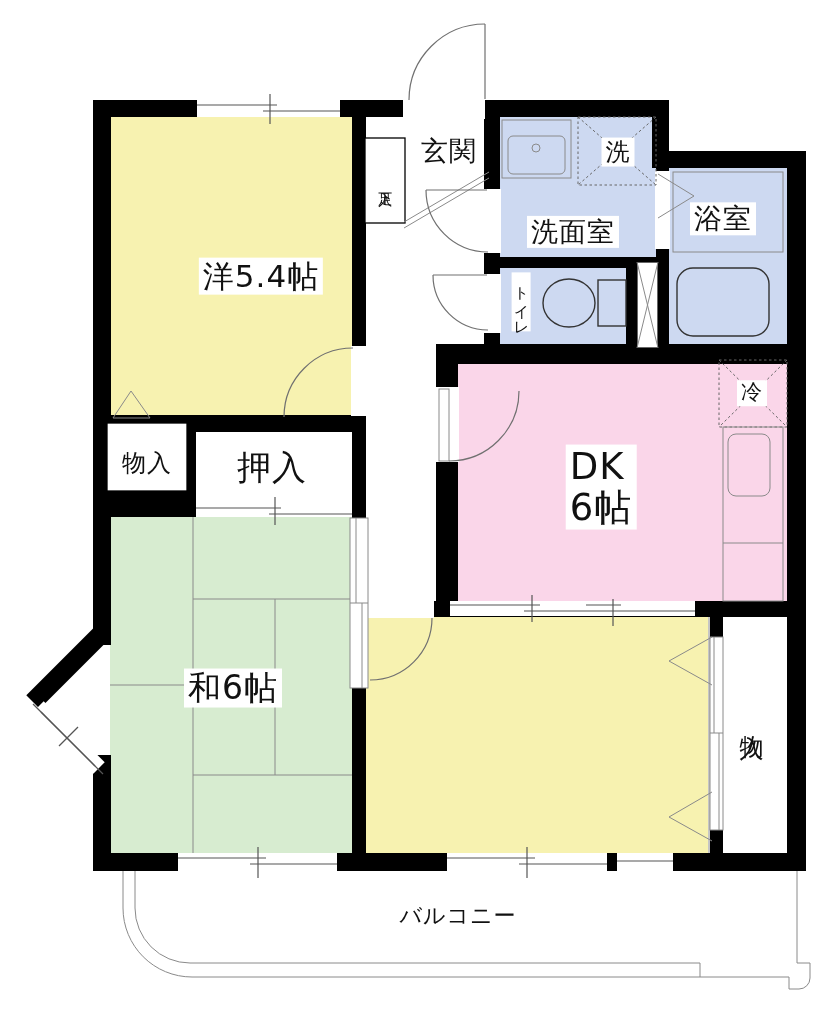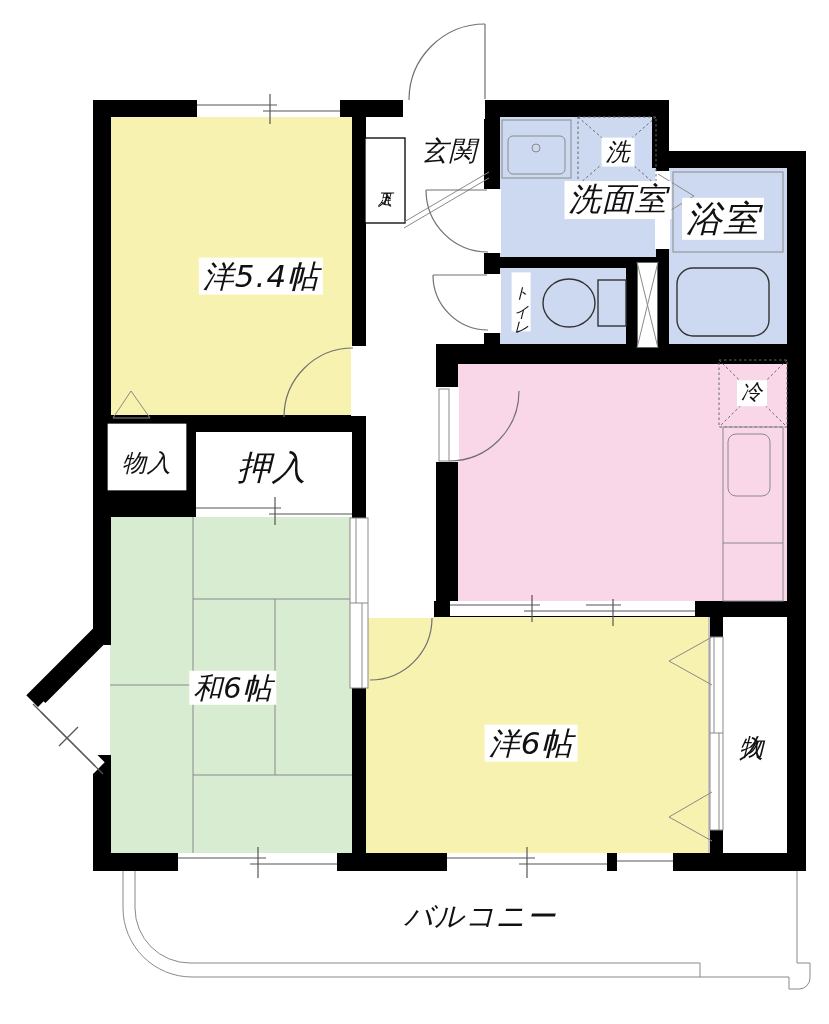--- a/index.html
+++ b/index.html
@@ -16,21 +16,21 @@
   .pink{fill:var(--room-pink);} .blue{fill:var(--room-blue);}
   .wover{fill:#ffffff;stroke:none;}
   .ln{stroke:#555555;stroke-width:1.2;fill:none;}
   .thin{stroke:#8a8a8a;stroke-width:1;fill:none;}
   .arc{stroke:var(--line);stroke-width:1.2;fill:none;}
   .dash{stroke:#666666;stroke-width:1;fill:none;stroke-dasharray:2.5 2.5;}
   .fix{stroke:#333333;stroke-width:1.4;fill:none;}
   .wbox{fill:#ffffff;stroke:#000000;stroke-width:1.3;}
   .label{position:absolute;transform:translate(-50%,-50%);background:var(--label-bg);
     color:var(--text);white-space:nowrap;padding:1px 4px;line-height:1.12;text-align:left;
-    letter-spacing:1px;font-style:italic;}
+    letter-spacing:1px;}
   .v{writing-mode:vertical-rl;text-orientation:upright;padding:4px 1px;letter-spacing:0;}
   .dk-label span{display:block;}
 </style>
 </head>
 <body>
 
 <div id="plan-wrap">
 <svg width="829" height="1024" viewBox="0 0 829 1024">
 
   <rect x="0" y="0" width="829" height="1024" fill="#ffffff"></rect>
@@ -226,23 +226,26 @@
     <line x1="700" y1="963" x2="700" y2="977"></line>
     <path d="M 700 977 L 789 977 L 789 989 L 799 989 A 11 11 0 0 0 810 978 L 810 963 L 797 963"></path>
     <line x1="797" y1="871" x2="797" y2="963"></line>
   </g>
 </svg>
 
 <div class="label" style="left:230px;top:276px;font-size:31px;margin-left:31px;">洋5.4帖</div>
 <div class="label" style="left:449px;top:151px;font-size:27px;">玄関</div>
 <div class="label v" style="left:385px;top:181px;font-size:14px;">下足入</div>
 <div class="label" style="left:618px;top:152px;font-size:24px;">洗</div>
-<div class="label" style="left:573px;top:200px;font-size:32px;margin-left:45px;">洗面室</div>
-<div class="label" style="left:723px;top:219px;font-size:36px;">浴室</div>
+<div class="label" style="left:573px;top:232px;font-size:27px;">洗面室</div>
+<div class="label" style="left:723px;top:219px;font-size:28px;">浴室</div>
 <div class="label v" style="left:521px;top:302px;font-size:15px;">トイレ</div>
+<div class="label dk-label" style="left:601px;top:487px;font-size:37px;">
+  <span>DK</span>
+  <span>6帖</span>
+</div>
 <div class="label" style="left:752px;top:393px;font-size:21px;">冷</div>
 <div class="label" style="left:147px;top:463px;font-size:24px;">物入</div>
 <div class="label" style="left:272px;top:467px;font-size:34px;">押入</div>
-<div class="label" style="left:233px;top:688px;font-size:29px;">和6帖</div>
-<div class="label" style="left:531px;top:743px;font-size:31px;">洋6帖</div>
+<div class="label" style="left:233px;top:688px;font-size:33px;">和6帖</div>
 <div class="label v" style="left:751px;top:716px;font-size:24px;">物入</div>
-<div class="label" style="left:480px;top:916px;font-size:29px;background:transparent;">バルコニー</div>
+<div class="label" style="left:458px;top:916px;font-size:22px;background:transparent;">バルコニー</div>
 </div>
 
 </body></html>

